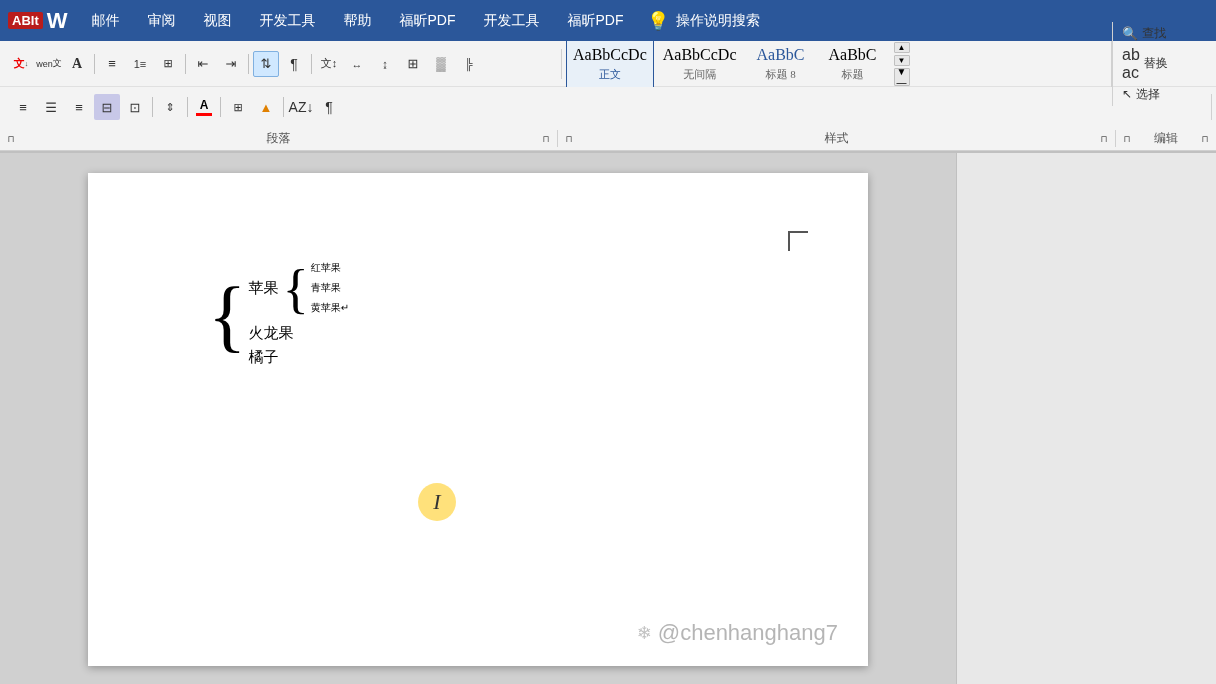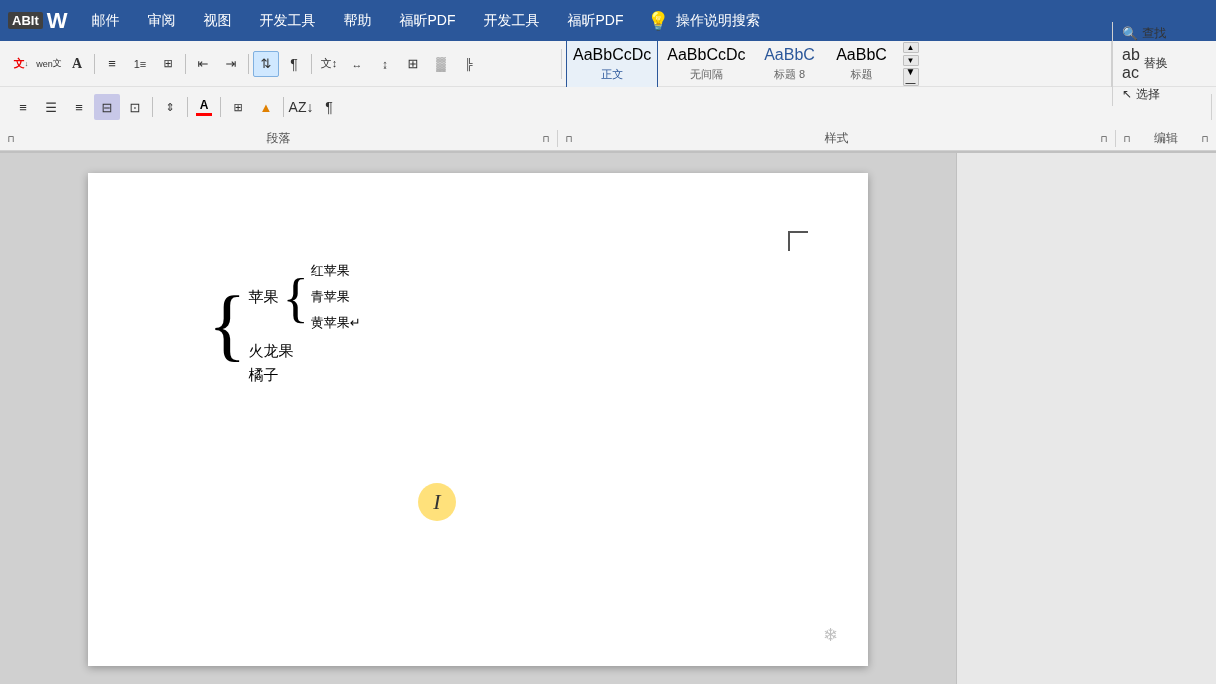--- a/index.html
+++ b/index.html
@@ -70,20 +70,21 @@
       display: flex;
       flex-direction: column;
       align-items: center;
       justify-content: center;
       min-width: 70px;
       height: 58px;
       padding: 2px 6px;
       cursor: pointer;
       border-radius: 2px;
       border: 1px solid transparent;
+      font-family: Liberation Serif, serif;
     }
     .style-item.active {
       border-color: #2b579a;
       background: #e8f0f8;
     }
     .style-preview {
       font-size: 16px;
       line-height: 1.2;
       color: #000;
     }
@@ -206,21 +207,21 @@
       line-height: 1;
       margin-right: 2px;
     }
 
     .inner-items {
       display: flex;
       flex-direction: column;
     }
 
     .inner-item {
-      font-size: 13px;
+      font-size: 10px;
       line-height: 2;
     }
 
     .cursor-text {
       position: absolute;
       width: 38px;
       height: 38px;
       background: rgba(255, 220, 100, 0.85);
       border-radius: 50%;
       display: flex;
@@ -338,21 +339,21 @@
     .toolbar-top {
       background: #f3f3f3;
       border-bottom: 2px solid #c0c0c0;
     }
   </style>
 </head>
 <body>
 
 <div class="menu-bar">
   <div class="menu-bar-logo">
-    <span style="background:#404040;color:white;padding:1px 4px;font-size:13px;border-radius:2px;font-weight:bold;">ABIt</span>
+    <span style="background:#b91c1c;color:white;padding:1px 4px;font-size:13px;border-radius:2px;font-weight:bold;">ABIt</span>
     <span style="font-size:22px;color:white;margin-left:2px;">W</span>
   </div>
   <div class="menu-item">邮件</div>
   <div class="menu-item">审阅</div>
   <div class="menu-item">视图</div>
   <div class="menu-item">开发工具</div>
   <div class="menu-item">帮助</div>
   <div class="menu-item">福昕PDF</div>
   <div class="menu-item">开发工具</div>
   <div class="menu-item">福昕PDF</div>
@@ -518,18 +519,19 @@
               <span class="brace-label">橘子</span>
             </div>
           </div>
         </div>
       </div>
 
       <div class="cursor-text">I</div>
 
       <div class="watermark">
         <span class="watermark-icon">❄</span>
+        <span>@chenhanghang7</span>
       </div>
     </div>
   </div>
 
   <div class="right-sidebar"></div>
 </div>
 
 </body></html>

